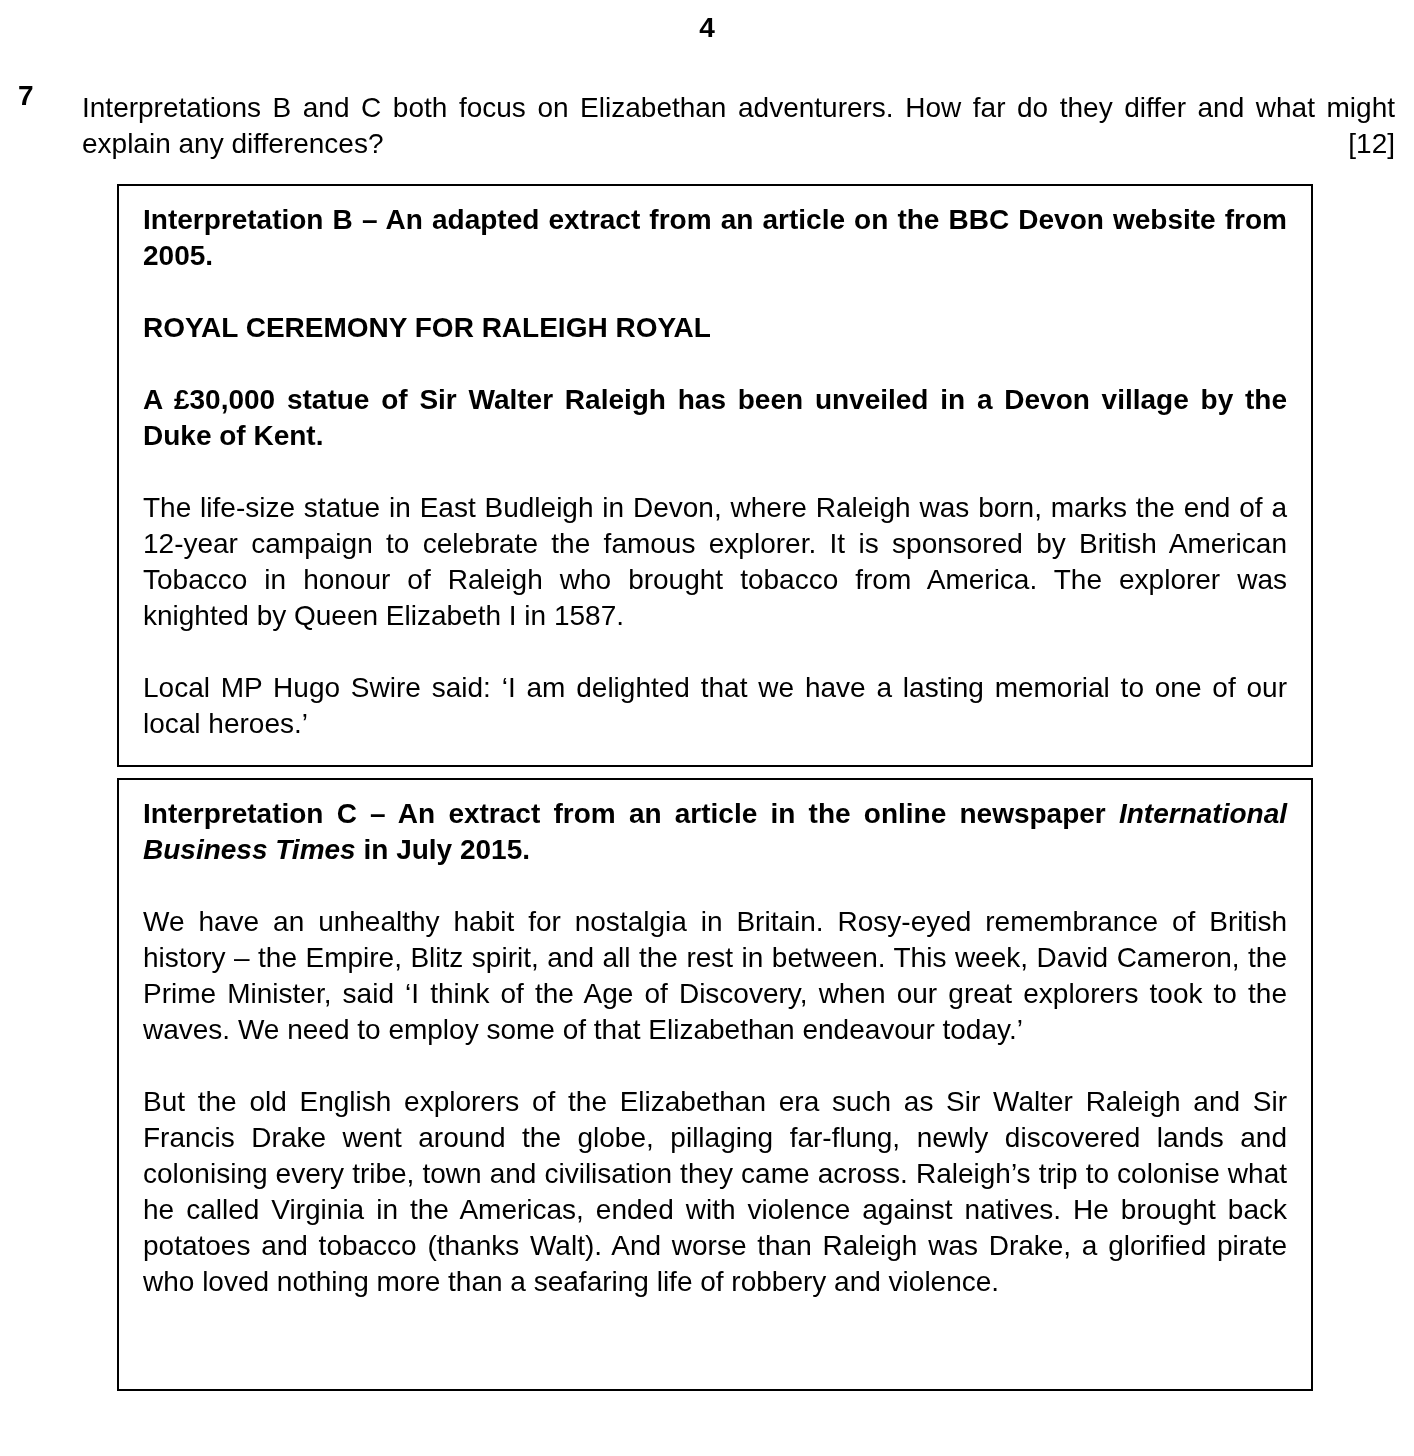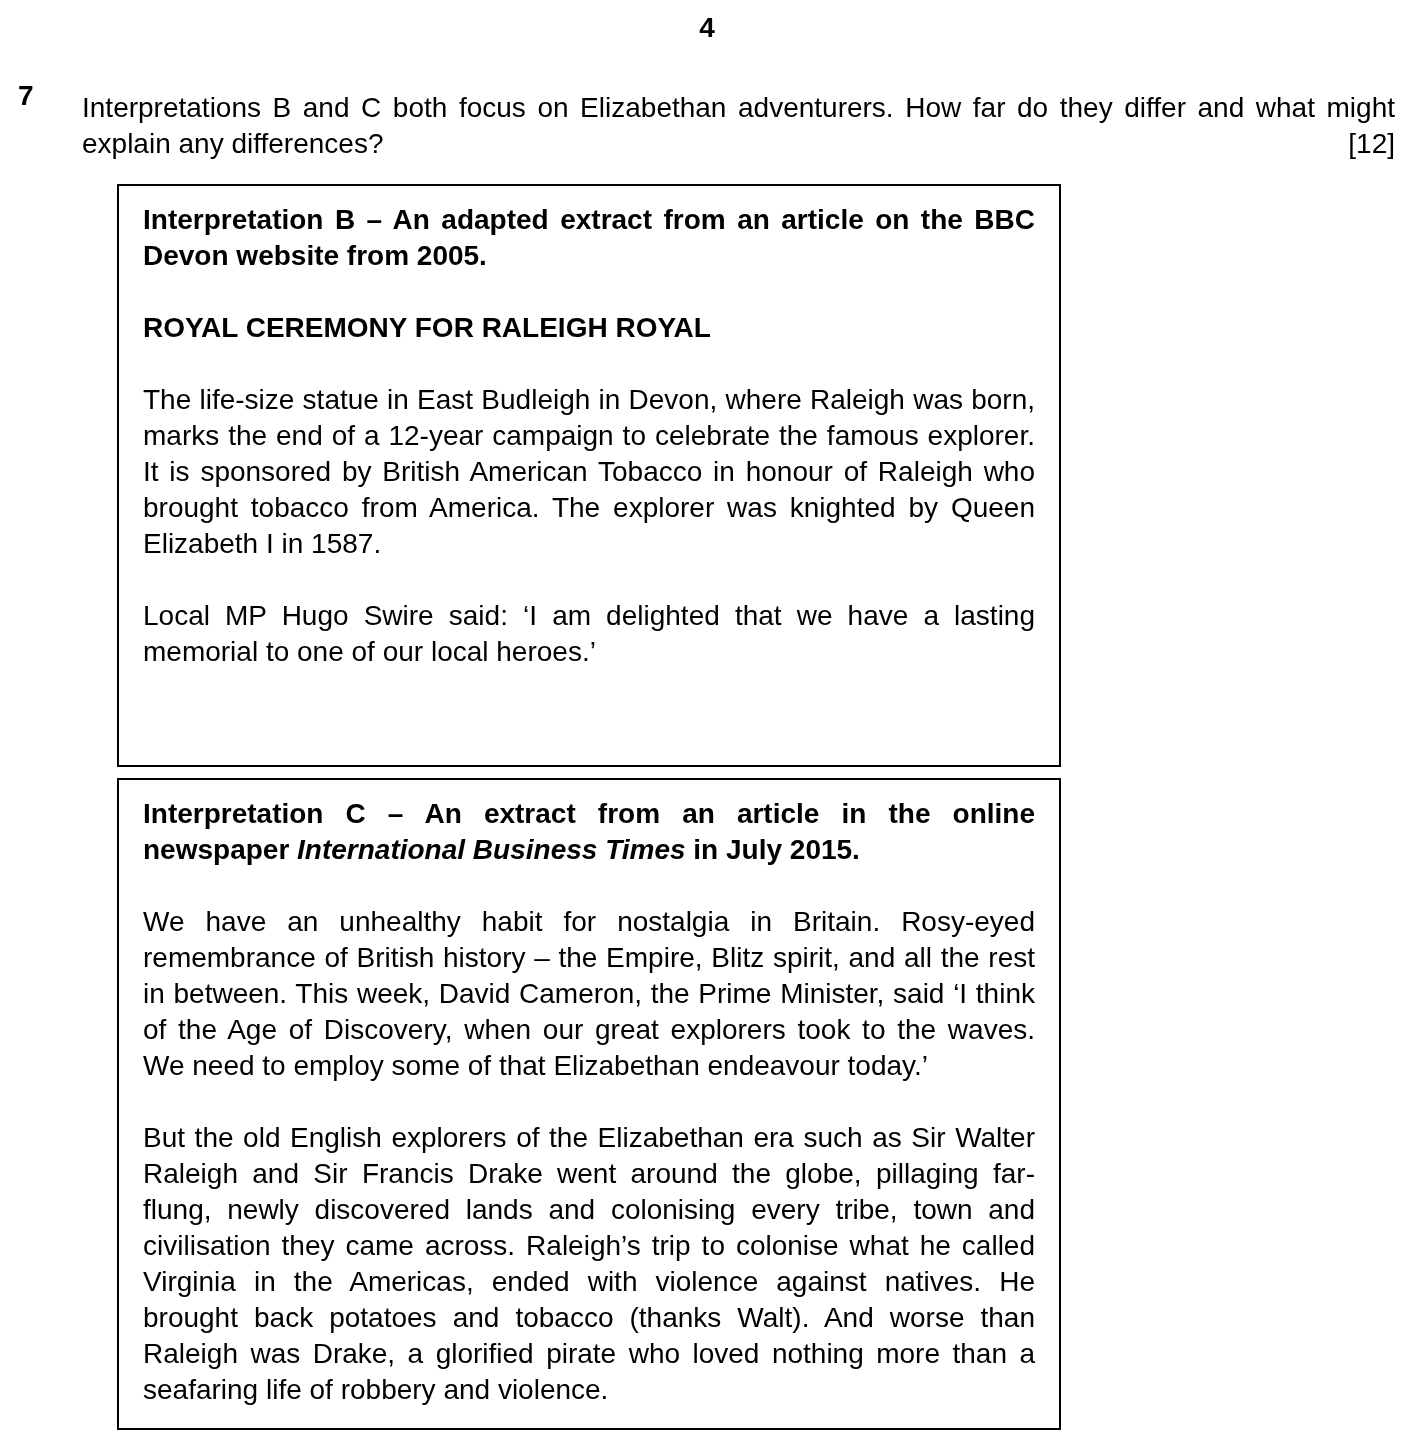--- a/index.html
+++ b/index.html
@@ -46,21 +46,21 @@
   }
   .marks {
     position: absolute;
     right: 0;
     top: 36px;
     font-weight: normal;
   }
   .box {
     position: absolute;
     left: 117px;
-    width: 944px;
+    width: 1196px;
     border: 2px solid #000000;
     box-sizing: border-box;
     padding: 16px 24px 20px 24px;
     background: #ffffff;
   }
   .box-b {
     top: 184px;
     min-height: 583px;
   }
   .box-c {
@@ -92,20 +92,21 @@
   <div class="q-number">7</div>
 
   <div class="question">
     <span>Interpretations B and C both focus on Elizabethan adventurers. How far do they differ and what might explain any differences?</span>
     <span class="marks">[12]</span>
   </div>
 
   <div class="box box-b">
     <p class="bold">Interpretation B – An adapted extract from an article on the BBC Devon website from 2005.</p>
     <p class="bold">ROYAL CEREMONY FOR RALEIGH ROYAL</p>
+    <p class="bold">A £30,000 statue of Sir Walter Raleigh has been unveiled in a Devon village by the Duke of Kent.</p>
     <p>The life-size statue in East Budleigh in Devon, where Raleigh was born, marks the end of a 12-year campaign to celebrate the famous explorer. It is sponsored by British American Tobacco in honour of Raleigh who brought tobacco from America. The explorer was knighted by Queen Elizabeth I in 1587.</p>
     <p>Local MP Hugo Swire said: ‘I am delighted that we have a lasting memorial to one of our local heroes.’</p>
   </div>
 
   <div class="box box-c">
     <p class="bold"><span>Interpretation C – An extract from an article in the online newspaper </span><span class="bold-italic">International Business Times</span><span> in July 2015.</span></p>
     <p>We have an unhealthy habit for nostalgia in Britain. Rosy-eyed remembrance of British history – the Empire, Blitz spirit, and all the rest in between. This week, David Cameron, the Prime Minister, said ‘I think of the Age of Discovery, when our great explorers took to the waves. We need to employ some of that Elizabethan endeavour today.’</p>
     <p>But the old English explorers of the Elizabethan era such as Sir Walter Raleigh and Sir Francis Drake went around the globe, pillaging far-flung, newly discovered lands and colonising every tribe, town and civilisation they came across. Raleigh’s trip to colonise what he called Virginia in the Americas, ended with violence against natives. He brought back potatoes and tobacco (thanks Walt). And worse than Raleigh was Drake, a glorified pirate who loved nothing more than a seafaring life of robbery and violence.</p>
   </div>
 

